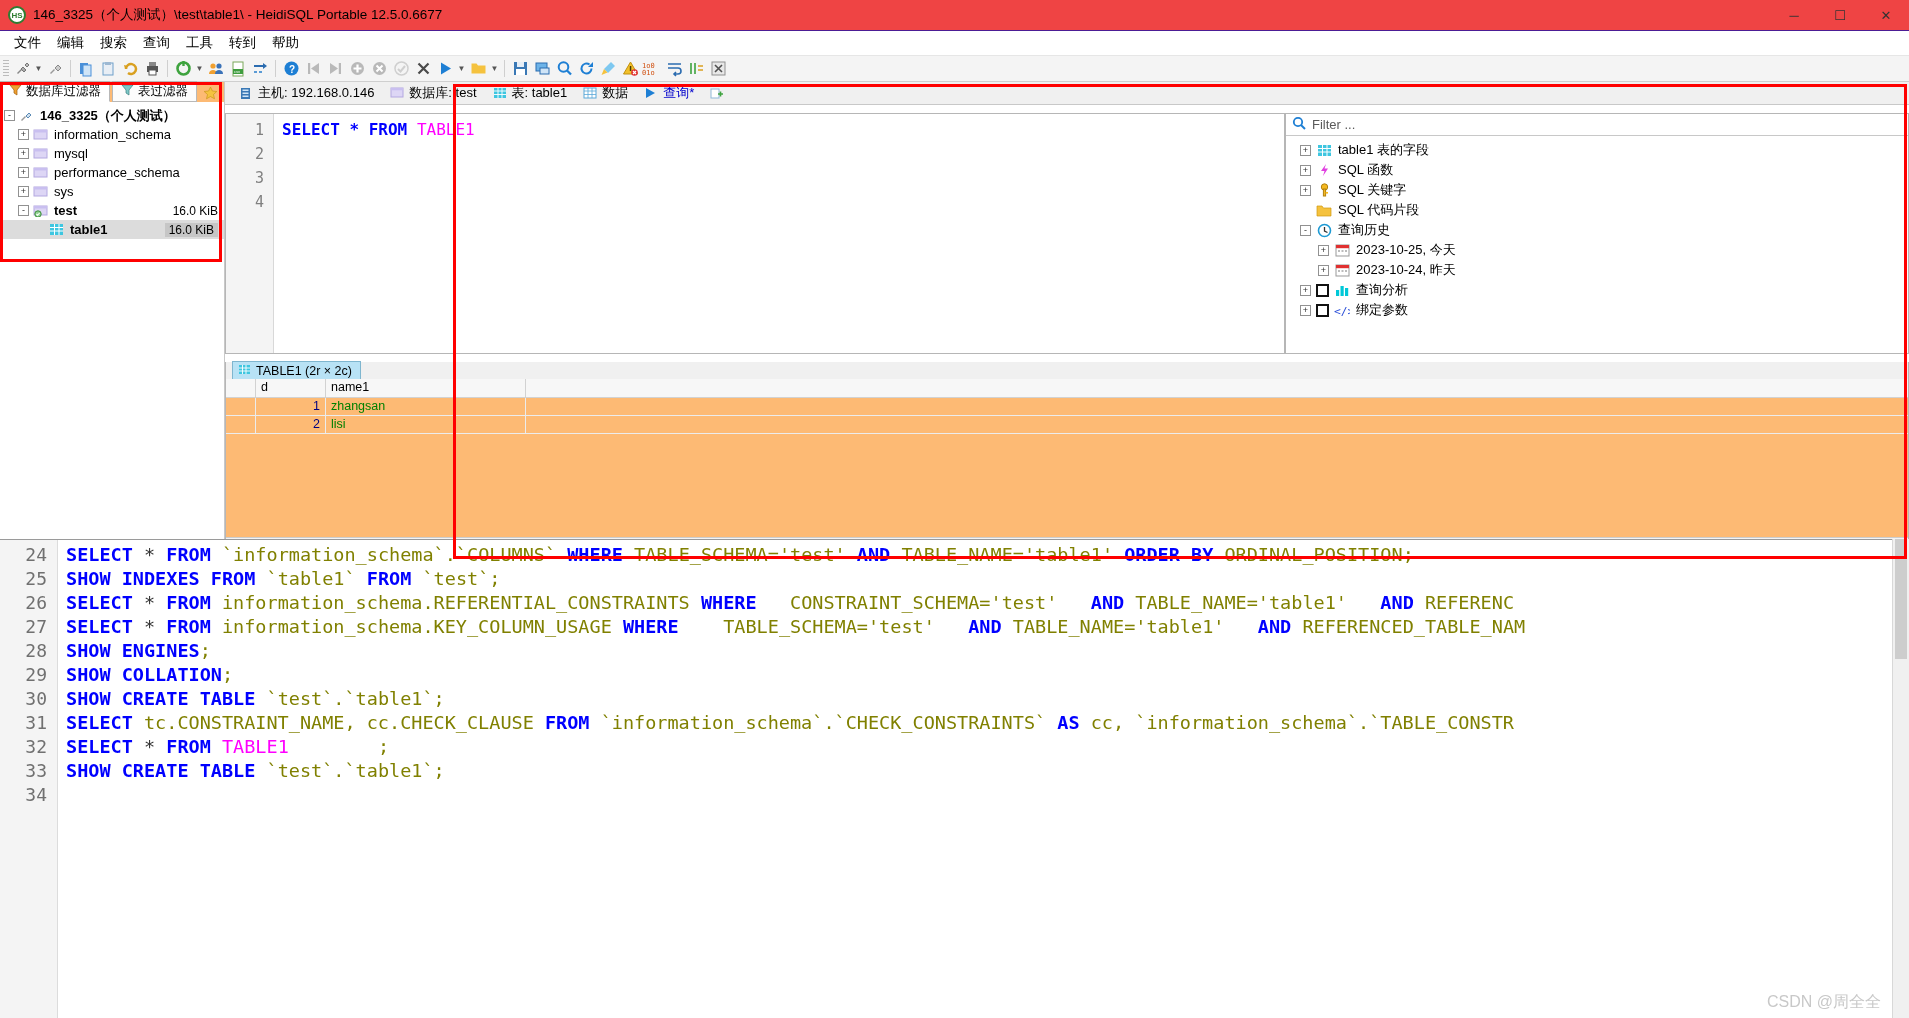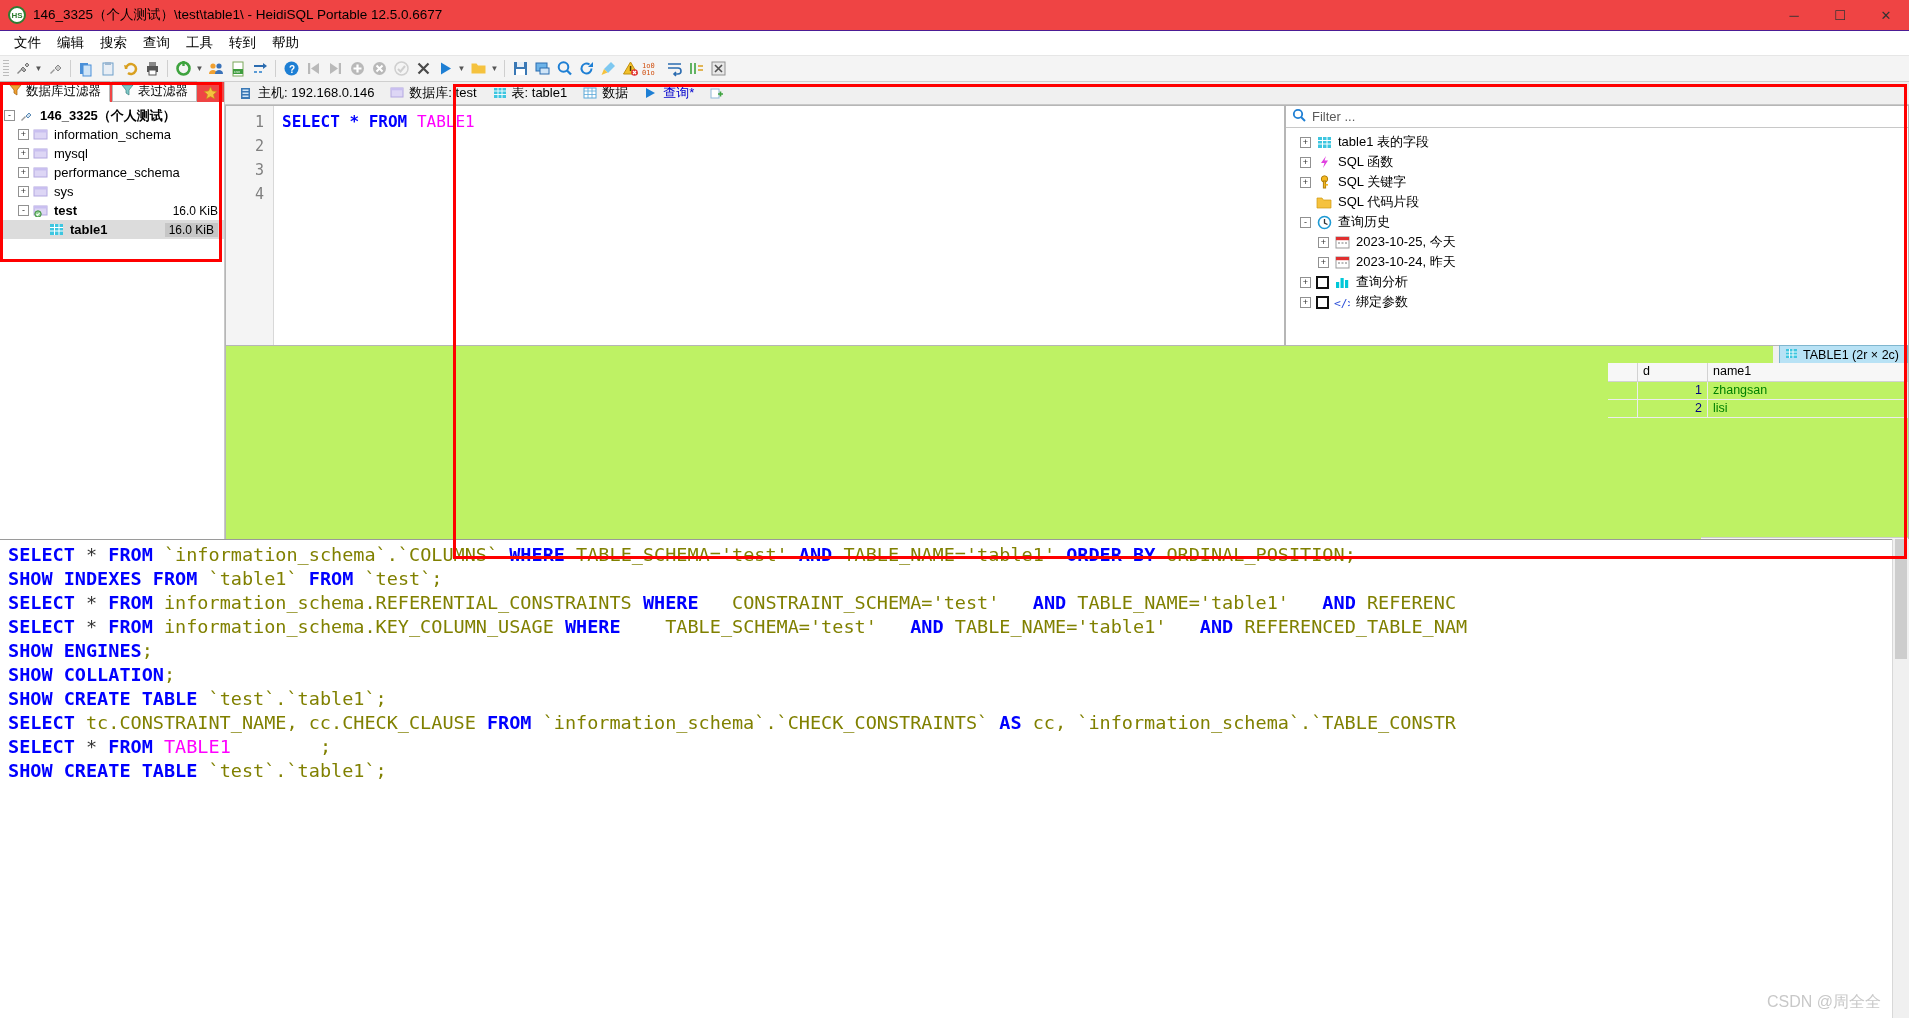--- a/index.html
+++ b/index.html
@@ -59,21 +59,21 @@
 
   
   .body { position: relative; height: 479px; display: flex; background: #fff; }
 
   
   .leftpane { width: 224px; position: relative; border-right: 1px solid #c8c8c8; background: #fff; }
   .leftpane .redbox {
     position: absolute; left: 0; top: 0; width: 222px; height: 180px;
     border: 3px solid #ff0000; box-sizing: border-box; pointer-events: none; z-index: 5;
   }
-  .filtertabs { display: flex; height: 20px; align-items: flex-end; background: #ef4444; }
+  .filtertabs { display: flex; height: 20px; align-items: flex-end; background: #fdba74; }
   .ftab {
     height: 19px; display: flex; align-items: center; gap: 4px; padding: 0 8px;
     border: 1px solid #b8b8b8; background: #fcfcfc; font-size: 12.5px; margin-right: 2px;
   }
   .ftab.sel { background: #ffffff; border-bottom-color: #fff; }
   .fstar { width: 22px; height: 19px; display: flex; align-items: center; justify-content: center; }
 
   .dbtree { font-size: 13px; padding-top: 4px; }
   .trow { height: 19px; display: flex; align-items: center; position: relative; padding-left: 4px; }
   .trow.sel { background: #dcdcdc; }
@@ -84,21 +84,21 @@
   }
   .exp.blank { border: none; background: transparent; }
   .ticon { width: 15px; height: 13px; margin-right: 6px; flex: none; }
   .tlabel { white-space: nowrap; }
   .tsize { position: absolute; right: 6px; font-size: 12px; }
   .tsize.sel { background: #c6c6c6; padding: 0 4px; }
   .indent1 { padding-left: 18px; }
   .indent2 { padding-left: 34px; }
 
   
-  .center { flex: 1; display: flex; flex-direction: column; position: relative; min-width: 0; }
+  .center { flex: 1; display: flex; flex-direction: column; position: relative; min-width: 0; gap: 8px; }
   .qtabbar {
     height: 22px; background: #f0f0f0; display: flex; align-items: center;
     gap: 0; padding-left: 6px; border-bottom: 1px solid #c8c8c8; font-size: 13px;
   }
   .qtab { display: flex; align-items: center; gap: 5px; padding: 0 8px; height: 22px; }
   .qtab .qi { width: 14px; height: 13px; flex: none; }
   .qtab.active { color: #0000cc; }
 
   .editorrow { display: flex; height: 241px; }
   .editor { flex: 1; display: flex; border: 1px solid #b6b6b6; background: #fff; min-width: 0; }
@@ -123,21 +123,21 @@
     border-bottom: 1px solid #c8c8c8; color: #5a5a5a; font-size: 13px;
   }
   .rtree { padding-top: 4px; font-size: 13px; }
   .rrow { height: 20px; display: flex; align-items: center; padding-left: 14px; }
   .rrow .exp { margin-right: 5px; }
   .rrow .ri { width: 16px; height: 15px; margin-right: 6px; flex: none; display:flex; align-items:center; justify-content:center; }
   .rind1 { padding-left: 32px; }
   .cbox { width: 13px; height: 13px; border: 2px solid #111; background: #fff; margin-right: 5px; flex: none; box-sizing: border-box; }
 
   
-  .results { flex: 1; display: flex; flex-direction: column; border: 1px solid #b6b6b6; border-top: none; background: #bef264; min-height: 0; align-items: flex-end; }
+  .results { flex: 1; display: flex; flex-direction: column; border: 1px solid #b6b6b6; border-top: none; background: #fdba74; min-height: 0; }
   .restabs { height: 17px; display: flex; align-items: flex-end; background: #f0f0f0; padding-left: 6px; }
   .restab {
     display: flex; align-items: center; gap: 5px; height: 17px; padding: 0 8px 0 5px;
     background: #b8e2f5; border: 1px solid #7fb6cf; border-bottom: none; font-size: 12.5px;
   }
   .grid { font-size: 12.5px; }
   .ghead { display: flex; height: 18px; background: #f7f7f7; border-bottom: 1px solid #d2d2d2; }
   .gh { border-right: 1px solid #d2d2d2; padding: 1px 5px; box-sizing: border-box; }
   .gh.c0 { width: 30px; }
   .gh.c1 { width: 70px; }
@@ -749,20 +749,33 @@
             <span>正则表达式</span>
           </span>
         </div>
       </div>
 
       <div class="bodyredbox"></div>
     </div>
   </div>
 
   <div class="logpane">
+    <div class="loggutter">
+      <div>24</div>
+      <div>25</div>
+      <div>26</div>
+      <div>27</div>
+      <div>28</div>
+      <div>29</div>
+      <div>30</div>
+      <div>31</div>
+      <div>32</div>
+      <div>33</div>
+      <div>34</div>
+    </div>
     <div class="logcode">
       <div class="ln"><span class="lkw">SELECT</span><span class="lplain"> * </span><span class="lkw">FROM</span><span class="lplain"> </span><span class="lid">`information_schema`.`COLUMNS`</span><span class="lplain"> </span><span class="lkw">WHERE</span><span class="lid"> TABLE_SCHEMA=</span><span class="lstr">'test'</span><span class="lplain"> </span><span class="lkw">AND</span><span class="lid"> TABLE_NAME=</span><span class="lstr">'table1'</span><span class="lplain"> </span><span class="lkw">ORDER</span><span class="lplain"> </span><span class="lkw">BY</span><span class="lid"> ORDINAL_POSITION;</span></div>
       <div class="ln"><span class="lkw">SHOW</span><span class="lplain"> </span><span class="lkw">INDEXES</span><span class="lplain"> </span><span class="lkw">FROM</span><span class="lplain"> </span><span class="lid">`table1`</span><span class="lplain"> </span><span class="lkw">FROM</span><span class="lplain"> </span><span class="lid">`test`</span><span class="lid">;</span></div>
       <div class="ln"><span class="lkw">SELECT</span><span class="lplain"> * </span><span class="lkw">FROM</span><span class="lid"> information_schema.REFERENTIAL_CONSTRAINTS </span><span class="lkw">WHERE</span><span class="lplain">   </span><span class="lid">CONSTRAINT_SCHEMA=</span><span class="lstr">'test'</span><span class="lplain">   </span><span class="lkw">AND</span><span class="lid"> TABLE_NAME=</span><span class="lstr">'table1'</span><span class="lplain">   </span><span class="lkw">AND</span><span class="lid"> REFERENC</span></div>
       <div class="ln"><span class="lkw">SELECT</span><span class="lplain"> * </span><span class="lkw">FROM</span><span class="lid"> information_schema.KEY_COLUMN_USAGE </span><span class="lkw">WHERE</span><span class="lplain">    </span><span class="lid">TABLE_SCHEMA=</span><span class="lstr">'test'</span><span class="lplain">   </span><span class="lkw">AND</span><span class="lid"> TABLE_NAME=</span><span class="lstr">'table1'</span><span class="lplain">   </span><span class="lkw">AND</span><span class="lid"> REFERENCED_TABLE_NAM</span></div>
       <div class="ln"><span class="lkw">SHOW</span><span class="lplain"> </span><span class="lkw">ENGINES</span><span class="lid">;</span></div>
       <div class="ln"><span class="lkw">SHOW</span><span class="lplain"> </span><span class="lkw">COLLATION</span><span class="lid">;</span></div>
       <div class="ln"><span class="lkw">SHOW</span><span class="lplain"> </span><span class="lkw">CREATE</span><span class="lplain"> </span><span class="lkw">TABLE</span><span class="lplain"> </span><span class="lid">`test`.`table1`</span><span class="lid">;</span></div>
       <div class="ln"><span class="lkw">SELECT</span><span class="lid"> tc.CONSTRAINT_NAME, cc.CHECK_CLAUSE </span><span class="lkw">FROM</span><span class="lplain"> </span><span class="lid">`information_schema`.`CHECK_CONSTRAINTS`</span><span class="lplain"> </span><span class="lkw">AS</span><span class="lid"> cc, </span><span class="lid">`information_schema`.`TABLE_CONSTR</span></div>
       <div class="ln"><span class="lkw">SELECT</span><span class="lplain"> * </span><span class="lkw">FROM</span><span class="lplain"> </span><span class="ltbl">TABLE1</span><span class="lid">        ;</span></div>

